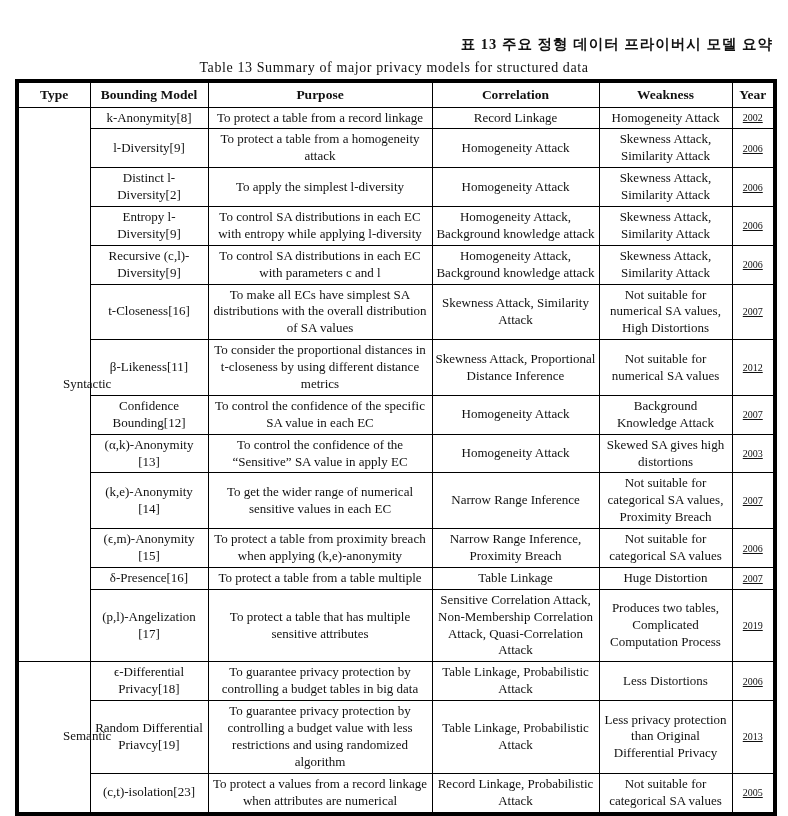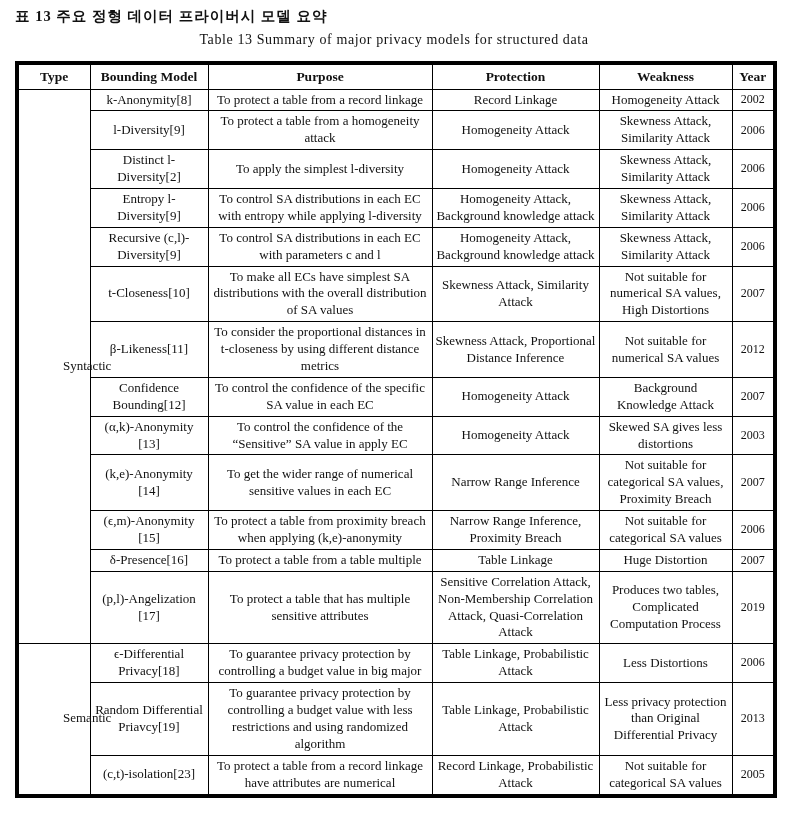--- a/index.html
+++ b/index.html
@@ -1,30 +1,31 @@
 <!DOCTYPE html>
 <html><head>
 <meta charset="utf-8">
 <style>
   * { box-sizing: border-box; margin: 0; padding: 0; }
   html, body { width: 788px; min-height: 816px; background: #ffffff; }
   body { font-family: "Liberation Serif", "DejaVu Serif", serif; color: #111111; }
   .page { padding: 7px 15px 10px 15px; }
   .title-ko {
-    text-align: left;
+    text-align: right;
     font-size: 14.5px;
     font-weight: bold;
     letter-spacing: 1px;
     margin-bottom: 6px;
+    margin-top: 28px;
   }
   .title-en {
     text-align: center;
     font-size: 14px;
     letter-spacing: 0.6px;
-    margin-bottom: 13px;
+    margin-bottom: 3px;
   }
   table.privacy-table {
     width: 758px;
     border-collapse: collapse;
     table-layout: fixed;
     border: 4px solid #000000;
   }
   col.c-type { width: 73px; }
   col.c-model { width: 118px; }
   col.c-purpose { width: 224px; }
@@ -37,21 +38,21 @@
     vertical-align: middle;
     font-size: 13px;
     line-height: 1.3;
     padding: 2px 3px;
   }
   th {
     font-size: 13.5px;
     font-weight: bold;
     padding: 3px 2px;
   }
-  td.year-cell { font-size: 12px; }
+  td.year-cell { font-size: 10px; text-decoration: underline; }
   td.type-cell { font-size: 13px; padding-left: 44px; }
 </style>
 </head>
 <body>
 
 <div class="page">
   <div class="title-ko">표 13 주요 정형 데이터 프라이버시 모델 요약</div>
   <div class="title-en">Table 13 Summary of major privacy models for structured data</div>
 
   <table class="privacy-table">
@@ -61,21 +62,21 @@
       <col class="c-purpose">
       <col class="c-protection">
       <col class="c-weakness">
       <col class="c-year">
     </colgroup>
     <thead>
       <tr>
           <th>Type</th>
           <th>Bounding Model</th>
           <th>Purpose</th>
-          <th>Protection</th>
+          <th>Correlation</th>
           <th>Weakness</th>
           <th>Year</th>
         </tr>
     </thead>
     <tbody>
         <tr>
           <td rowspan="13" class="type-cell">Syntactic</td>
           <td class="model-cell">k-Anonymity[8]</td>
           <td class="purpose-cell">To protect a table from a record linkage</td>
           <td class="protection-cell">Record Linkage</td>
@@ -104,21 +105,21 @@
           <td class="year-cell">2006</td>
         </tr>
         <tr>
           <td class="model-cell">Recursive (c,l)-Diversity[9]</td>
           <td class="purpose-cell">To control SA distributions in each EC with parameters c and l</td>
           <td class="protection-cell">Homogeneity Attack, Background knowledge attack</td>
           <td class="weakness-cell">Skewness Attack, Similarity Attack</td>
           <td class="year-cell">2006</td>
         </tr>
         <tr>
-          <td class="model-cell">t-Closeness[10]</td>
+          <td class="model-cell">t-Closeness[16]</td>
           <td class="purpose-cell">To make all ECs have simplest SA distributions with the overall distribution of SA values</td>
           <td class="protection-cell">Skewness Attack, Similarity Attack</td>
           <td class="weakness-cell">Not suitable for numerical SA values, High Distortions</td>
           <td class="year-cell">2007</td>
         </tr>
         <tr>
           <td class="model-cell">β-Likeness[11]</td>
           <td class="purpose-cell">To consider the proportional distances in t-closeness by using different distance metrics</td>
           <td class="protection-cell">Skewness Attack, Proportional Distance Inference</td>
           <td class="weakness-cell">Not suitable for numerical SA values</td>
@@ -128,21 +129,21 @@
           <td class="model-cell">Confidence Bounding[12]</td>
           <td class="purpose-cell">To control the confidence of the specific SA value in each EC</td>
           <td class="protection-cell">Homogeneity Attack</td>
           <td class="weakness-cell">Background Knowledge Attack</td>
           <td class="year-cell">2007</td>
         </tr>
         <tr>
           <td class="model-cell">(α,k)-Anonymity [13]</td>
           <td class="purpose-cell">To control the confidence of the “Sensitive” SA value in apply EC</td>
           <td class="protection-cell">Homogeneity Attack</td>
-          <td class="weakness-cell">Skewed SA gives less distortions</td>
+          <td class="weakness-cell">Skewed SA gives high distortions</td>
           <td class="year-cell">2003</td>
         </tr>
         <tr>
           <td class="model-cell">(k,e)-Anonymity [14]</td>
           <td class="purpose-cell">To get the wider range of numerical sensitive values in each EC</td>
           <td class="protection-cell">Narrow Range Inference</td>
           <td class="weakness-cell">Not suitable for categorical SA values, Proximity Breach</td>
           <td class="year-cell">2007</td>
         </tr>
         <tr>
@@ -162,34 +163,34 @@
         <tr>
           <td class="model-cell">(p,l)-Angelization [17]</td>
           <td class="purpose-cell">To protect a table that has multiple sensitive attributes</td>
           <td class="protection-cell">Sensitive Correlation Attack, Non-Membership Correlation Attack, Quasi-Correlation Attack</td>
           <td class="weakness-cell">Produces two tables, Complicated Computation Process</td>
           <td class="year-cell">2019</td>
         </tr>
         <tr>
           <td rowspan="3" class="type-cell">Semantic</td>
           <td class="model-cell">ϵ-Differential Privacy[18]</td>
-          <td class="purpose-cell">To guarantee privacy protection by controlling a budget value in big major</td>
+          <td class="purpose-cell">To guarantee privacy protection by controlling a budget tables in big data</td>
           <td class="protection-cell">Table Linkage, Probabilistic Attack</td>
           <td class="weakness-cell">Less Distortions</td>
           <td class="year-cell">2006</td>
         </tr>
         <tr>
           <td class="model-cell">Random Differential Priavcy[19]</td>
           <td class="purpose-cell">To guarantee privacy protection by controlling a budget value with less restrictions and using randomized algorithm</td>
           <td class="protection-cell">Table Linkage, Probabilistic Attack</td>
           <td class="weakness-cell">Less privacy protection than Original Differential Privacy</td>
           <td class="year-cell">2013</td>
         </tr>
         <tr>
           <td class="model-cell">(c,t)-isolation[23]</td>
-          <td class="purpose-cell">To protect a table from a record linkage have attributes are numerical</td>
+          <td class="purpose-cell">To protect a values from a record linkage when attributes are numerical</td>
           <td class="protection-cell">Record Linkage, Probabilistic Attack</td>
           <td class="weakness-cell">Not suitable for categorical SA values</td>
           <td class="year-cell">2005</td>
         </tr>
       </tbody>
   </table>
 </div>
 
 </body></html>

